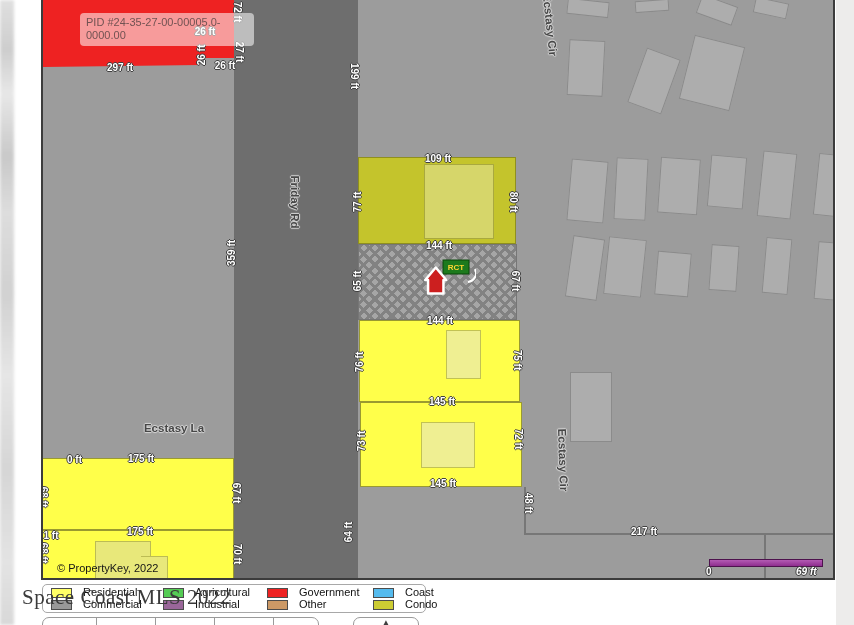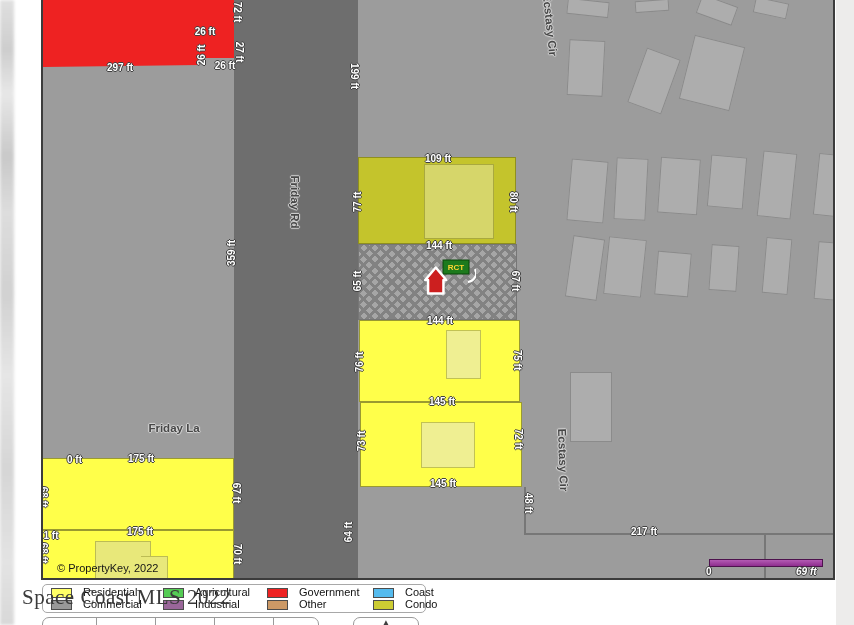--- a/index.html
+++ b/index.html
@@ -116,20 +116,24 @@
         <div class="bldg" style="left: 773px; top: 154px; width: 24px; height: 62px; transform: rotate(6deg);"></div>
         <div class="bldg" style="left: 526px; top: 237px; width: 32px; height: 62px; transform: rotate(8deg);"></div>
         <div class="bldg" style="left: 563px; top: 238px; width: 38px; height: 58px; transform: rotate(6deg);"></div>
         <div class="bldg" style="left: 613px; top: 252px; width: 34px; height: 44px; transform: rotate(5deg);"></div>
         <div class="bldg" style="left: 667px; top: 245px; width: 28px; height: 46px; transform: rotate(4deg);"></div>
         <div class="bldg" style="left: 721px; top: 238px; width: 26px; height: 56px; transform: rotate(5deg);"></div>
         <div class="bldg" style="left: 773px; top: 242px; width: 24px; height: 58px; transform: rotate(5deg);"></div>
         <div class="bldg" style="left: 527px; top: 372px; width: 42px; height: 70px; transform: rotate(0deg);"></div>
       </div>
 
+    <div class="tooltip">
+      <div>PID #24-35-27-00-00005.0-</div>
+      <div>0000.00</div>
+    </div>
 
     <svg class="marker" width="52" height="48" viewBox="0 0 52 48">
       <path d="M51 14 C54 20 50 26 44 27" stroke="#ffffff" stroke-width="2" fill="none"></path>
       <rect x="55" y="5" width="26" height="14" fill="#1d7a1d" stroke="#0b470b" transform="translate(-36 0)"></rect>
       <text x="32" y="15" fill="#ffd633" font-size="8" font-weight="bold" text-anchor="middle" font-family="Liberation Sans, sans-serif">RCT</text>
       <path d="M45 26 L56 13 L67 26 L64 26 L64 40 L48 40 L48 26 Z" transform="translate(-42 0) scale(0.96)" fill="#cc1f1f" stroke="#ffffff" stroke-width="2.6" stroke-linejoin="round"></path>
     </svg>
 
     <div class="scalebar"></div>
     <span class="mlabel scale0">0</span>
@@ -163,21 +167,21 @@
         <span class="mlabel" style="left: 601px; top: 531px; transform: translate(-50%, -50%) rotate(0deg);">217 ft</span>
         <span class="mlabel" style="left: 98px; top: 458px; transform: translate(-50%, -50%) rotate(0deg);">175 ft</span>
         <span class="mlabel" style="left: 193px; top: 493px; transform: translate(-50%, -50%) rotate(90deg);">67 ft</span>
         <span class="mlabel" style="left: 97px; top: 531px; transform: translate(-50%, -50%) rotate(0deg);">175 ft</span>
         <span class="mlabel" style="left: 194px; top: 554px; transform: translate(-50%, -50%) rotate(90deg);">70 ft</span>
         <span class="mlabel" style="left: 8px; top: 459px; transform: translate(-50%, -50%) rotate(0deg); padding-left: 47px;">0 ft</span>
         <span class="mlabel" style="left: 8px; top: 535px; transform: translate(-50%, -50%) rotate(0deg);">1 ft</span>
         <span class="mlabel" style="left: 0px; top: 497px; transform: translate(-50%, -50%) rotate(90deg);">68 ft</span>
         <span class="mlabel" style="left: 0px; top: 553px; transform: translate(-50%, -50%) rotate(90deg);">68 ft</span>
         <span class="street" style="left: 252px; top: 202px; transform: translate(-50%, -50%) rotate(90deg);">Friday Rd</span>
-        <span class="street" style="left: 131px; top: 428px; transform: translate(-50%, -50%) rotate(0deg);">Friday La</span>
+        <span class="street" style="left: 131px; top: 428px; transform: translate(-50%, -50%) rotate(0deg);">Ecstasy La</span>
         <span class="street" style="left: 507px; top: 25px; transform: translate(-50%, -50%) rotate(84deg);">Ecstasy Cir</span>
         <span class="street" style="left: 520px; top: 460px; transform: translate(-50%, -50%) rotate(88deg);">Ecstasy Cir</span>
       </div>
   </div>
 
   <div class="watermark">Space Coast MLS 2022</div>
 
   <div class="legend" id="legend-box">
       <div class="lg-item">
         <span class="lg-sw" style="background: rgb(255, 255, 102);"></span>

